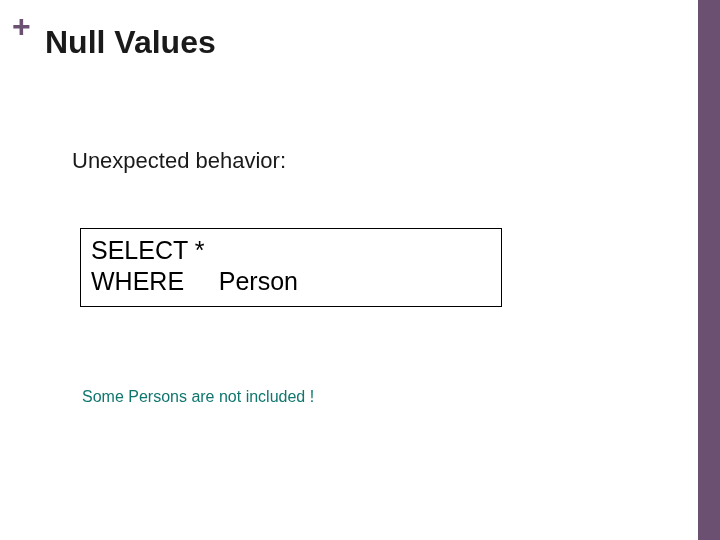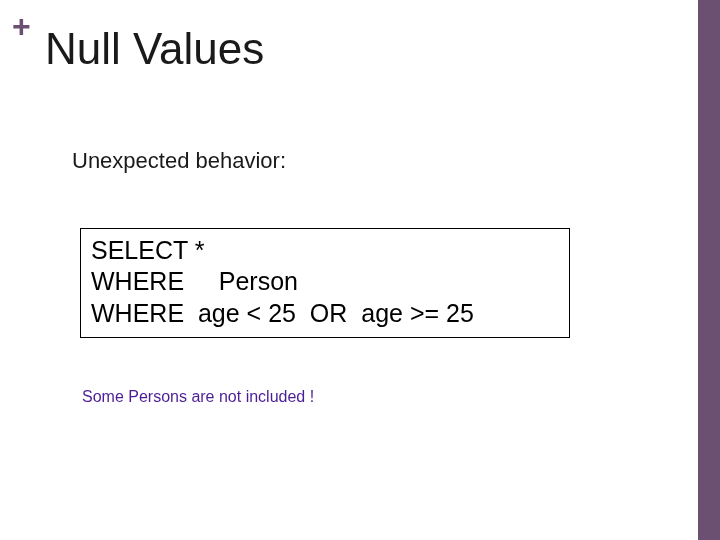--- a/index.html
+++ b/index.html
@@ -25,65 +25,64 @@
     left: 12px;
     font-size: 32px;
     font-weight: bold;
     color: #6c5071;
     line-height: 1;
   }
   .title {
     position: absolute;
     top: 24px;
     left: 45px;
-    font-size: 44px;
+    font-size: 32px;
     color: #1a1a1a;
-    font-weight: 400;
+    font-weight: 700;
   }
   .subtitle {
     position: absolute;
     top: 148px;
     left: 72px;
     font-size: 22px;
     color: #1a1a1a;
   }
   .code-box {
     position: absolute;
     top: 228px;
     left: 80px;
-    width: 490px;
+    width: 422px;
     border: 1px solid #000;
     padding: 6px 10px 8px 10px;
     background: #fff;
   }
   .code-line {
     font-size: 25px;
     color: #000;
     line-height: 1.25;
     white-space: pre;
     font-family: Arial, Helvetica, sans-serif;
   }
   .footnote {
     position: absolute;
     top: 388px;
     left: 82px;
     font-size: 16px;
-    color: #4c1d95;
+    color: #0f766e;
   }
 </style>
 </head>
 <body>
 
 <div class="sidebar-stripe"></div>
 
 <div class="plus-icon">+</div>
 
 <div class="title">Null Values</div>
 
 <div class="subtitle">Unexpected behavior:</div>
 
 <div class="code-box">
   <div class="code-line">SELECT *</div>
   <div class="code-line">WHERE     Person</div>
-  <div class="code-line">WHERE  age &lt; 25  OR  age &gt;= 25</div>
 </div>
 
 <div class="footnote">Some Persons are not included !</div>
 
 </body></html>

